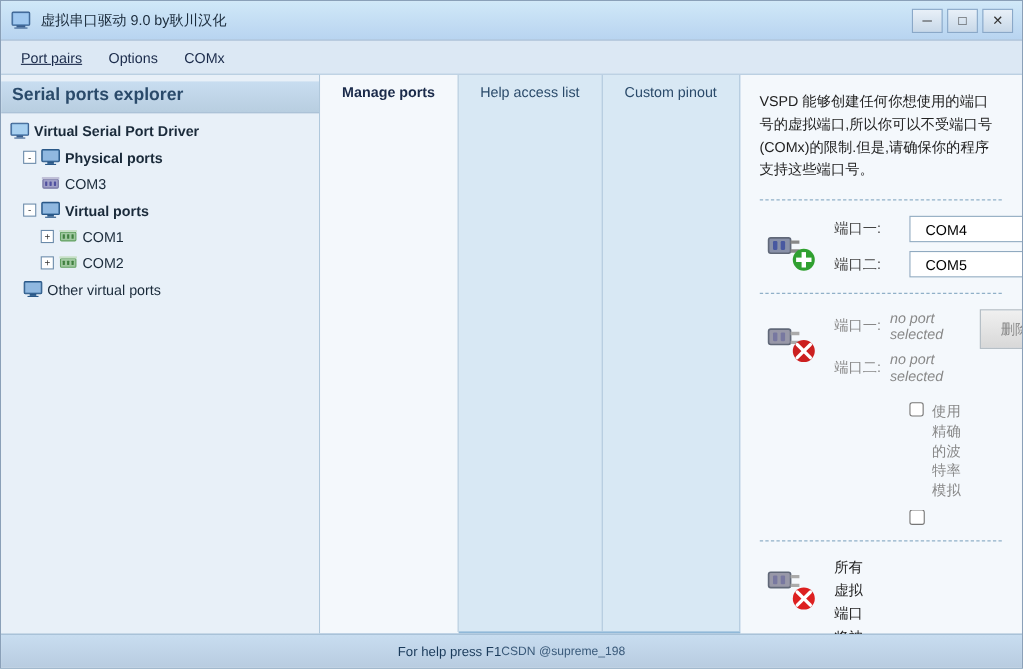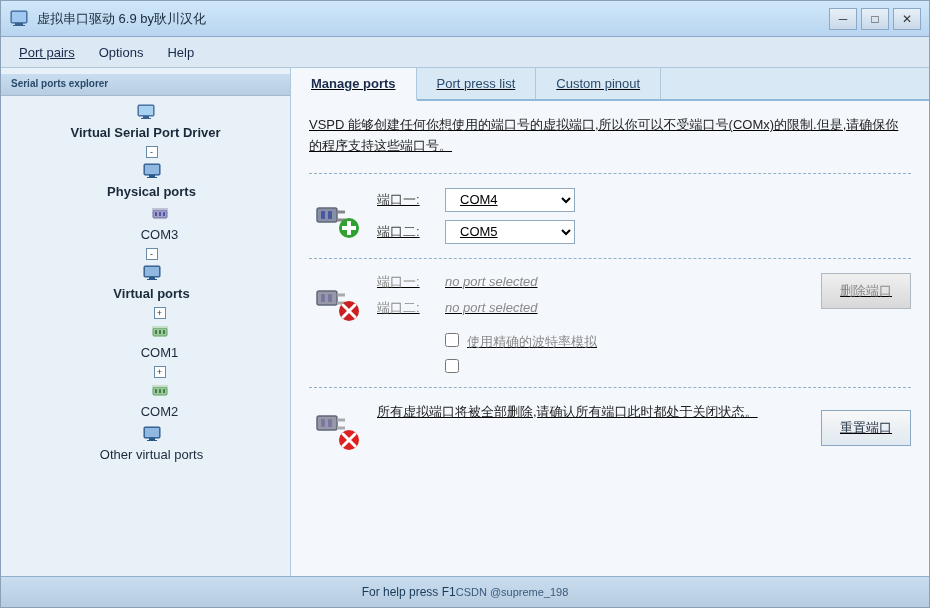--- a/index.html
+++ b/index.html
@@ -88,36 +88,35 @@
 
     
     .sidebar {
       width: 290px;
       background: #e8f0f8;
       border-right: 1px solid #b0c8dc;
       flex-shrink: 0;
       padding: 6px 0;
     }
     .sidebar-title {
-      font-size: 10px;
+      font-size: 16px;
       color: #2a4a6a;
       font-weight: bold;
       padding: 4px 10px 6px;
       background: linear-gradient(to bottom, #c8ddf0, #b8cee0);
       border-bottom: 1px solid #a0b8d0;
       margin-bottom: 4px;
     }
     .tree-item {
       display: flex;
       align-items: center;
       padding: 3px 8px;
       cursor: pointer;
       color: #1a2a3a;
       gap: 4px;
-      flex-direction: column;
     }
     .tree-indent-1 { padding-left: 20px; }
     .tree-indent-2 { padding-left: 36px; }
     .tree-expand {
       width: 12px;
       height: 12px;
       border: 1px solid #6a8aaa;
       background: white;
       display: flex;
       align-items: center;
@@ -128,23 +127,22 @@
     }
     .tree-label {
       font-size: 13px;
     }
     .tree-label.bold { font-weight: bold; }
 
     
     .right-panel {
       flex: 1;
       display: flex;
-      flex-direction: column;
+      flex-direction: row;
       background: #f4f8fc;
-      text-decoration: underline;
     }
 
     
     .tabbar {
       display: flex;
       background: #d8e8f4;
       border-bottom: 2px solid #90b8d8;
       flex-shrink: 0;
     }
     .tab {
@@ -339,33 +337,33 @@
 <div class="window">
 
   <div class="titlebar">
     <div class="titlebar-left">
       <svg width="20" height="20" viewBox="0 0 20 20">
         <rect x="2" y="2" width="16" height="12" rx="1" fill="#6090c0" stroke="#3a6090" stroke-width="1"></rect>
         <rect x="6" y="14" width="8" height="2" fill="#3a6090"></rect>
         <rect x="4" y="16" width="12" height="1" fill="#3a6090"></rect>
         <rect x="3" y="3" width="14" height="10" fill="#a0c8f0"></rect>
       </svg>
-      <span class="titlebar-title">虚拟串口驱动 6.9 by耿川汉化</span>
+      <span class="titlebar-title">虚拟串口驱动 9.0 by耿川汉化</span>
     </div>
     <div class="titlebar-controls">
       <button class="titlebar-btn">─</button>
       <button class="titlebar-btn">□</button>
       <button class="titlebar-btn close-btn">✕</button>
     </div>
   </div>
 
   <div class="menubar">
     <div class="menu-item active">Port pairs</div>
     <div class="menu-item">Options</div>
-    <div class="menu-item">Help</div>
+    <div class="menu-item">COMx</div>
   </div>
 
   <div class="main-content">
 
     <div class="sidebar">
       <div class="sidebar-title">Serial ports explorer</div>
 
       <div class="tree-item">
         <svg width="18" height="18" viewBox="0 0 18 18">
           <rect x="1" y="2" width="16" height="11" rx="1" fill="#6090c0" stroke="#3a6090" stroke-width="1"></rect>
@@ -441,21 +439,21 @@
           <rect x="4" y="15" width="10" height="1" fill="#2a5888"></rect>
         </svg>
         <span class="tree-label">Other virtual ports</span>
       </div>
     </div>
 
     <div class="right-panel">
 
       <div class="tabbar">
         <div class="tab active">Manage ports</div>
-        <div class="tab">Port press list</div>
+        <div class="tab">Help access list</div>
         <div class="tab">Custom pinout</div>
       </div>
 
       <div class="panel-content">
 
         <p class="info-text">VSPD 能够创建任何你想使用的端口号的虚拟端口,所以你可以不受端口号(COMx)的限制.但是,请确保你的程序支持这些端口号。</p>
 
         <hr class="divider">
 
         <div class="add-port-section">

